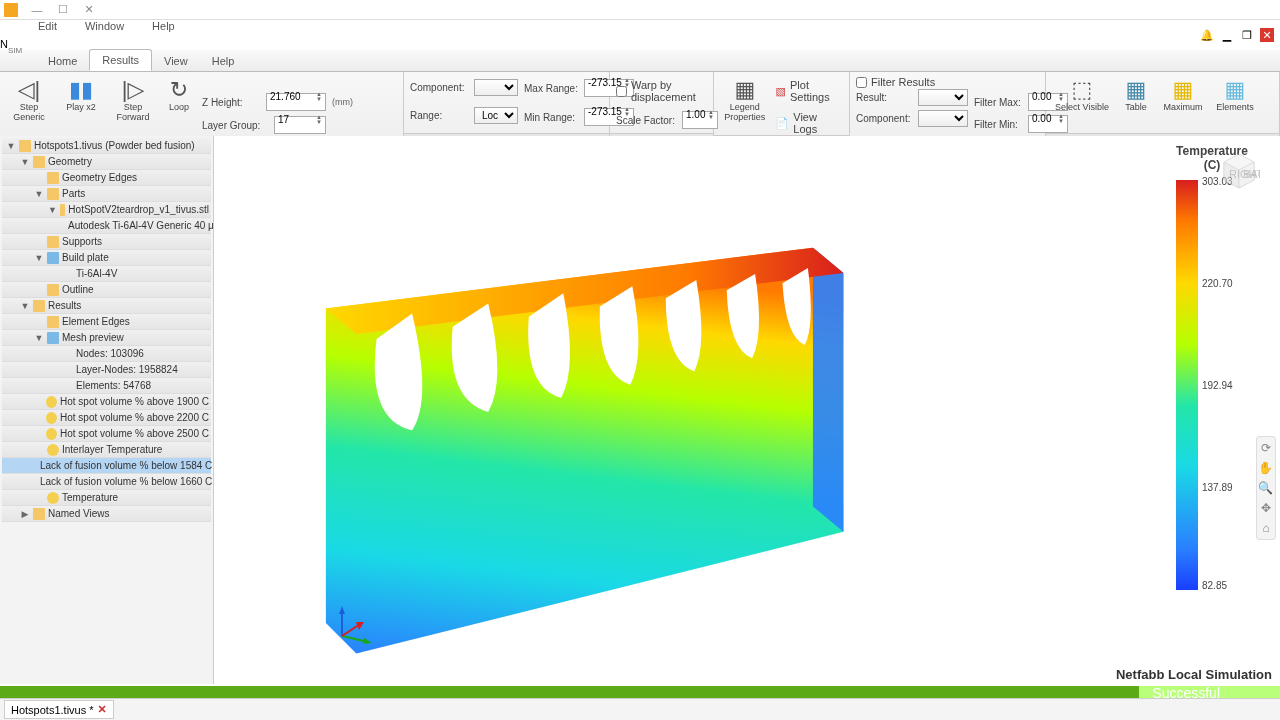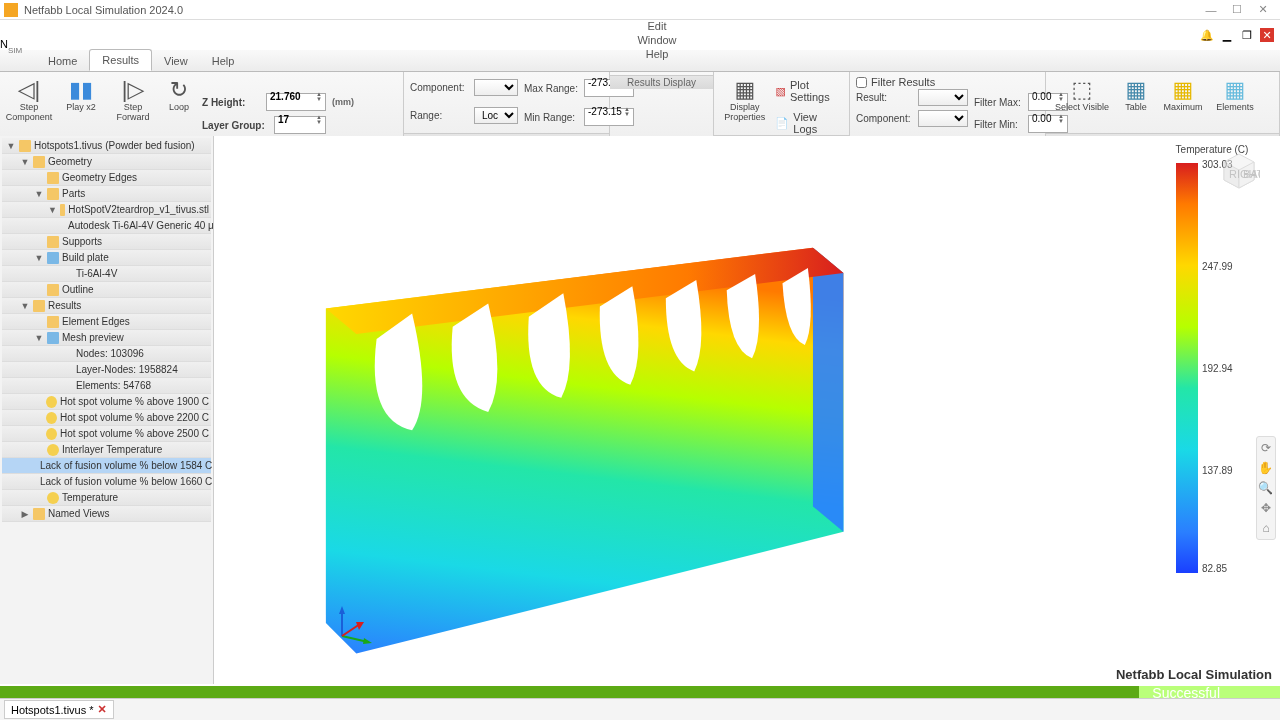--- a/index.html
+++ b/index.html
@@ -1,21 +1,21 @@
 <!DOCTYPE html>
 <html><head>
 <meta charset="utf-8">
 <style>
 * { margin:0; padding:0; box-sizing:border-box; font-family:"Segoe UI",Tahoma,sans-serif; font-size:11px; }
 body { background:#fff; width:1280px; height:720px; overflow:hidden; position:relative; }
 .titlebar { height:20px; background:#fff; border-bottom:1px solid #ddd; display:flex; align-items:center; padding:0 4px; }
 .titlebar .logo { width:14px; height:14px; background:#f5a623; margin-right:6px; }
 .titlebar .title { flex:1; color:#555; }
 .titlebar .winbtn { width:26px; text-align:center; color:#888; cursor:pointer; }
-.menubar { height:18px; display:flex; align-items:center; padding:0 4px; gap:2px; color:#555;flex-direction:column; }
+.menubar { height:18px; display:flex; padding:0 4px; gap:28px; color:#555; }
 .nsim { position:absolute; left:8px; top:46px; font-size:8px; color:#777;}
 .menubar span { cursor:pointer; }
 .tabbar { height:22px; display:flex; align-items:flex-end; padding-left:36px; gap:0; border-bottom:1px solid #bbb; background:linear-gradient(#f9f9f9,#ececec); }
 .tabbar .tab { padding:4px 12px; cursor:pointer; color:#555; }
 .tabbar .tab.active { background:#fff; border:1px solid #bbb; border-bottom:1px solid #fff; border-radius:3px 3px 0 0; }
 .ribbon { height:76px; background:linear-gradient(#f8f8f8,#eee); display:flex; border-bottom:1px solid #bbb; }
 .rgroup { border-right:1px solid #ccc; padding:3px 6px 0 6px; display:flex; flex-direction:column; justify-content:space-between; position:relative;}
 .rgroup .glabel { text-align:center; color:#666; font-size:10px; background:linear-gradient(#e6e6e6,#d9d9d9); margin:0 -6px; padding:1px 0; border-top:1px solid #ccc;}
 .rgroup .body { display:flex; align-items:flex-start; gap:6px; flex:1; }
 .bigbtn { display:flex; flex-direction:column; align-items:center; width:46px; cursor:pointer; padding-top:2px;}
@@ -37,21 +37,21 @@
 .tree { width:214px; background:#f3f3f3; border-right:1px solid #ccc; overflow-y:auto; padding:2px;}
 .tree .item { display:flex; align-items:center; height:16px; padding:0 2px; cursor:pointer; background:linear-gradient(#f0f0f0,#e5e5e5); border-bottom:1px solid #ddd; gap:3px;}
 .tree .item.sel { background:#b5d5f5; }
 .tree .exp { width:10px; text-align:center; color:#666; font-size:9px;}
 .tree .ficn { width:12px; height:12px; background:#f5c766; border-radius:1px;}
 .tree .ficn.blue { background:#7ab8e6;}
 .tree .ficn.bulb { background:#f5d050; border-radius:50%;}
 .tree .txt { font-size:10px; color:#333; white-space:nowrap;}
 .viewport { flex:1; background:#fff; position:relative;}
 .legend { position:absolute; right:28px; top:8px; width:80px;}
-.legend .ltitle { text-align:center; font-size:10px; color:#444; margin-bottom:8px;}
+.legend .ltitle { text-align:center; font-size:12px; color:#444; margin-bottom:8px;font-weight:bold;}
 .legend .bar { width:22px; height:410px; background:linear-gradient(to bottom,#d81e1e 0%,#ff7a00 10%,#ffd800 25%,#b6ff00 40%,#23e6a8 55%,#1ad9e6 70%,#2a7fff 90%,#1a3fff 100%); margin-left:4px;}
 .legend .tick { position:absolute; left:30px; font-size:10px; color:#444;}
 .axes { position:absolute; left:120px; bottom:40px; width:40px; height:40px;}
 .cube3d{position:absolute;right:20px;top:12px;width:42px;height:42px;opacity:.5;}
 .statusbar { position:absolute; bottom:22px; left:0; right:0; height:12px; background:#5caa15;}
 .statusbar .rest{position:absolute;right:0;top:0;height:100%;width:11%;background:#baff7a;}
 .footerbar { position:absolute; bottom:0; left:0; right:0; height:22px; background:#f4f4f4; border-top:1px solid #ccc; display:flex; align-items:center;}
 .footerbar .doc { margin-left:4px; padding:2px 6px; background:#fff; border:1px solid #ccc; font-size:10px; display:flex; align-items:center; gap:4px;}
 .footerbar .doc .x { color:#c33; font-weight:bold; cursor:pointer;}
 .brand { position:absolute; right:8px; bottom:38px; font-weight:bold; font-size:13px; color:#333;}
@@ -59,21 +59,20 @@
 .topicons{position:absolute;right:6px;top:28px;display:flex;gap:6px;align-items:center;}
 .topicons span{cursor:pointer;width:14px;height:14px;display:flex;align-items:center;justify-content:center;font-size:11px;}
 .rside-tools{position:absolute;right:4px;top:300px;width:20px;background:#f4f4f4;border:1px solid #ddd;border-radius:3px;display:flex;flex-direction:column;gap:6px;padding:4px 2px;align-items:center;}
 .rside-tools span{font-size:12px;color:#888;cursor:pointer;}
 </style>
 </head>
 <body>
 
 <div class="titlebar">
   <div class="logo"></div>
-  <div class="title">Netfabb Local Simulation 2024.0</div>
   <div class="winbtn">—</div>
   <div class="winbtn">☐</div>
   <div class="winbtn">✕</div>
 </div>
 
 <div class="menubar" style="padding-left:38px;">
   <span>Edit</span>
   <span>Window</span>
   <span>Help</span>
 </div>
@@ -93,37 +92,37 @@
   <div class="tab">Help</div>
 </div>
 
 <div class="ribbon">
 
   <div class="rgroup" style="width:404px;">
     <div class="body">
       <div class="bigbtn">
           <div class="icn">◁|</div>
           <div class="lbl">Step
-Component</div>
+Generic</div>
         </div>
       <div class="bigbtn">
           <div class="icn" style="color:#3b8adb;">▮▮</div>
           <div class="lbl">Play
 x2</div>
         </div>
       <div class="bigbtn">
           <div class="icn">|▷</div>
           <div class="lbl">Step
 Forward</div>
         </div>
       <div class="bigbtn" style="width:34px;">
           <div class="icn">↻</div>
           <div class="lbl">Loop</div>
         </div>
-      <div class="rightcol" style="margin-top:18px;font-weight:bold;">
+      <div class="rightcol" style="margin-top:18px;">
         <div class="field">
             <label>Z Height:</label>
             <div class="inp" style="width:60px;">
               <span>21.760</span>
               <span class="spin">
                 <b>▲</b>
                 <b>▼</b>
               </span>
             </div>
             <span class="unit">(mm)</span>
@@ -175,28 +174,46 @@
                 <b>▼</b>
               </span>
             </div>
           </div>
     </div>
       </div>
     <div class="glabel">Results Settings</div>
   </div>
 
   <div class="rgroup" style="width:104px;">
+    <div class="body">
+        <div class="rightcol" style="margin-top:4px;">
+      <label class="chk">
+            <input type="checkbox" style="">
+            <span>Warp by displacement</span>
+          </label>
+      <div class="field" style="margin-top:6px;">
+            <label style="width:62px;">Scale Factor:</label>
+            <div class="inp" style="width:36px;">
+              <span>1.00</span>
+              <span class="spin">
+                <b>▲</b>
+                <b>▼</b>
+              </span>
+            </div>
+          </div>
+    </div>
+      </div>
     <div class="glabel">Results Display</div>
   </div>
 
   <div class="rgroup" style="width:136px;">
     <div class="body">
       <div class="bigbtn" style="width:56px;">
           <div class="icn">▦</div>
-          <div class="lbl">Display Properties</div>
+          <div class="lbl">Legend Properties</div>
         </div>
       <div class="rightcol" style="margin-top:4px;gap:8px;">
         <span class="chk">
             <span style="color:#c33;">▧</span>
             <span>Plot Settings</span>
           </span>
         <span class="chk">
             <span>📄</span>
             <span>View Logs</span>
           </span>
@@ -433,21 +450,21 @@
         <polygon points="38,39 30,34 29,40" fill="#1aa81a"></polygon>
       <line x1="8" y1="32" x2="26" y2="20" stroke="#d81e1e" stroke-width="2"></line>
         <polygon points="30,18 22,18 25,26" fill="#d81e1e"></polygon>
     </svg>
     
     <div class="legend">
       <div class="ltitle">Temperature (C)</div>
       <div style="position:relative;">
         <div class="bar"></div>
         <div class="tick" style="top:-4px;">303.03</div>
-        <div class="tick" style="top:98px;">247.99</div>
+        <div class="tick" style="top:98px;">220.70</div>
         <div class="tick" style="top:200px;">192.94</div>
         <div class="tick" style="top:302px;">137.89</div>
         <div class="tick" style="top:400px;">82.85</div>
       </div>
     </div>
     
     <svg class="cube3d" viewBox="0 0 42 42">
       <polygon points="6,14 21,6 36,14 36,32 21,40 6,32" fill="#eee" stroke="#bbb"></polygon>
       <polygon points="6,14 21,22 21,40 6,32" fill="#ddd" stroke="#bbb"></polygon>
       <polygon points="21,22 36,14 36,32 21,40" fill="#e6e6e6" stroke="#bbb"></polygon>

